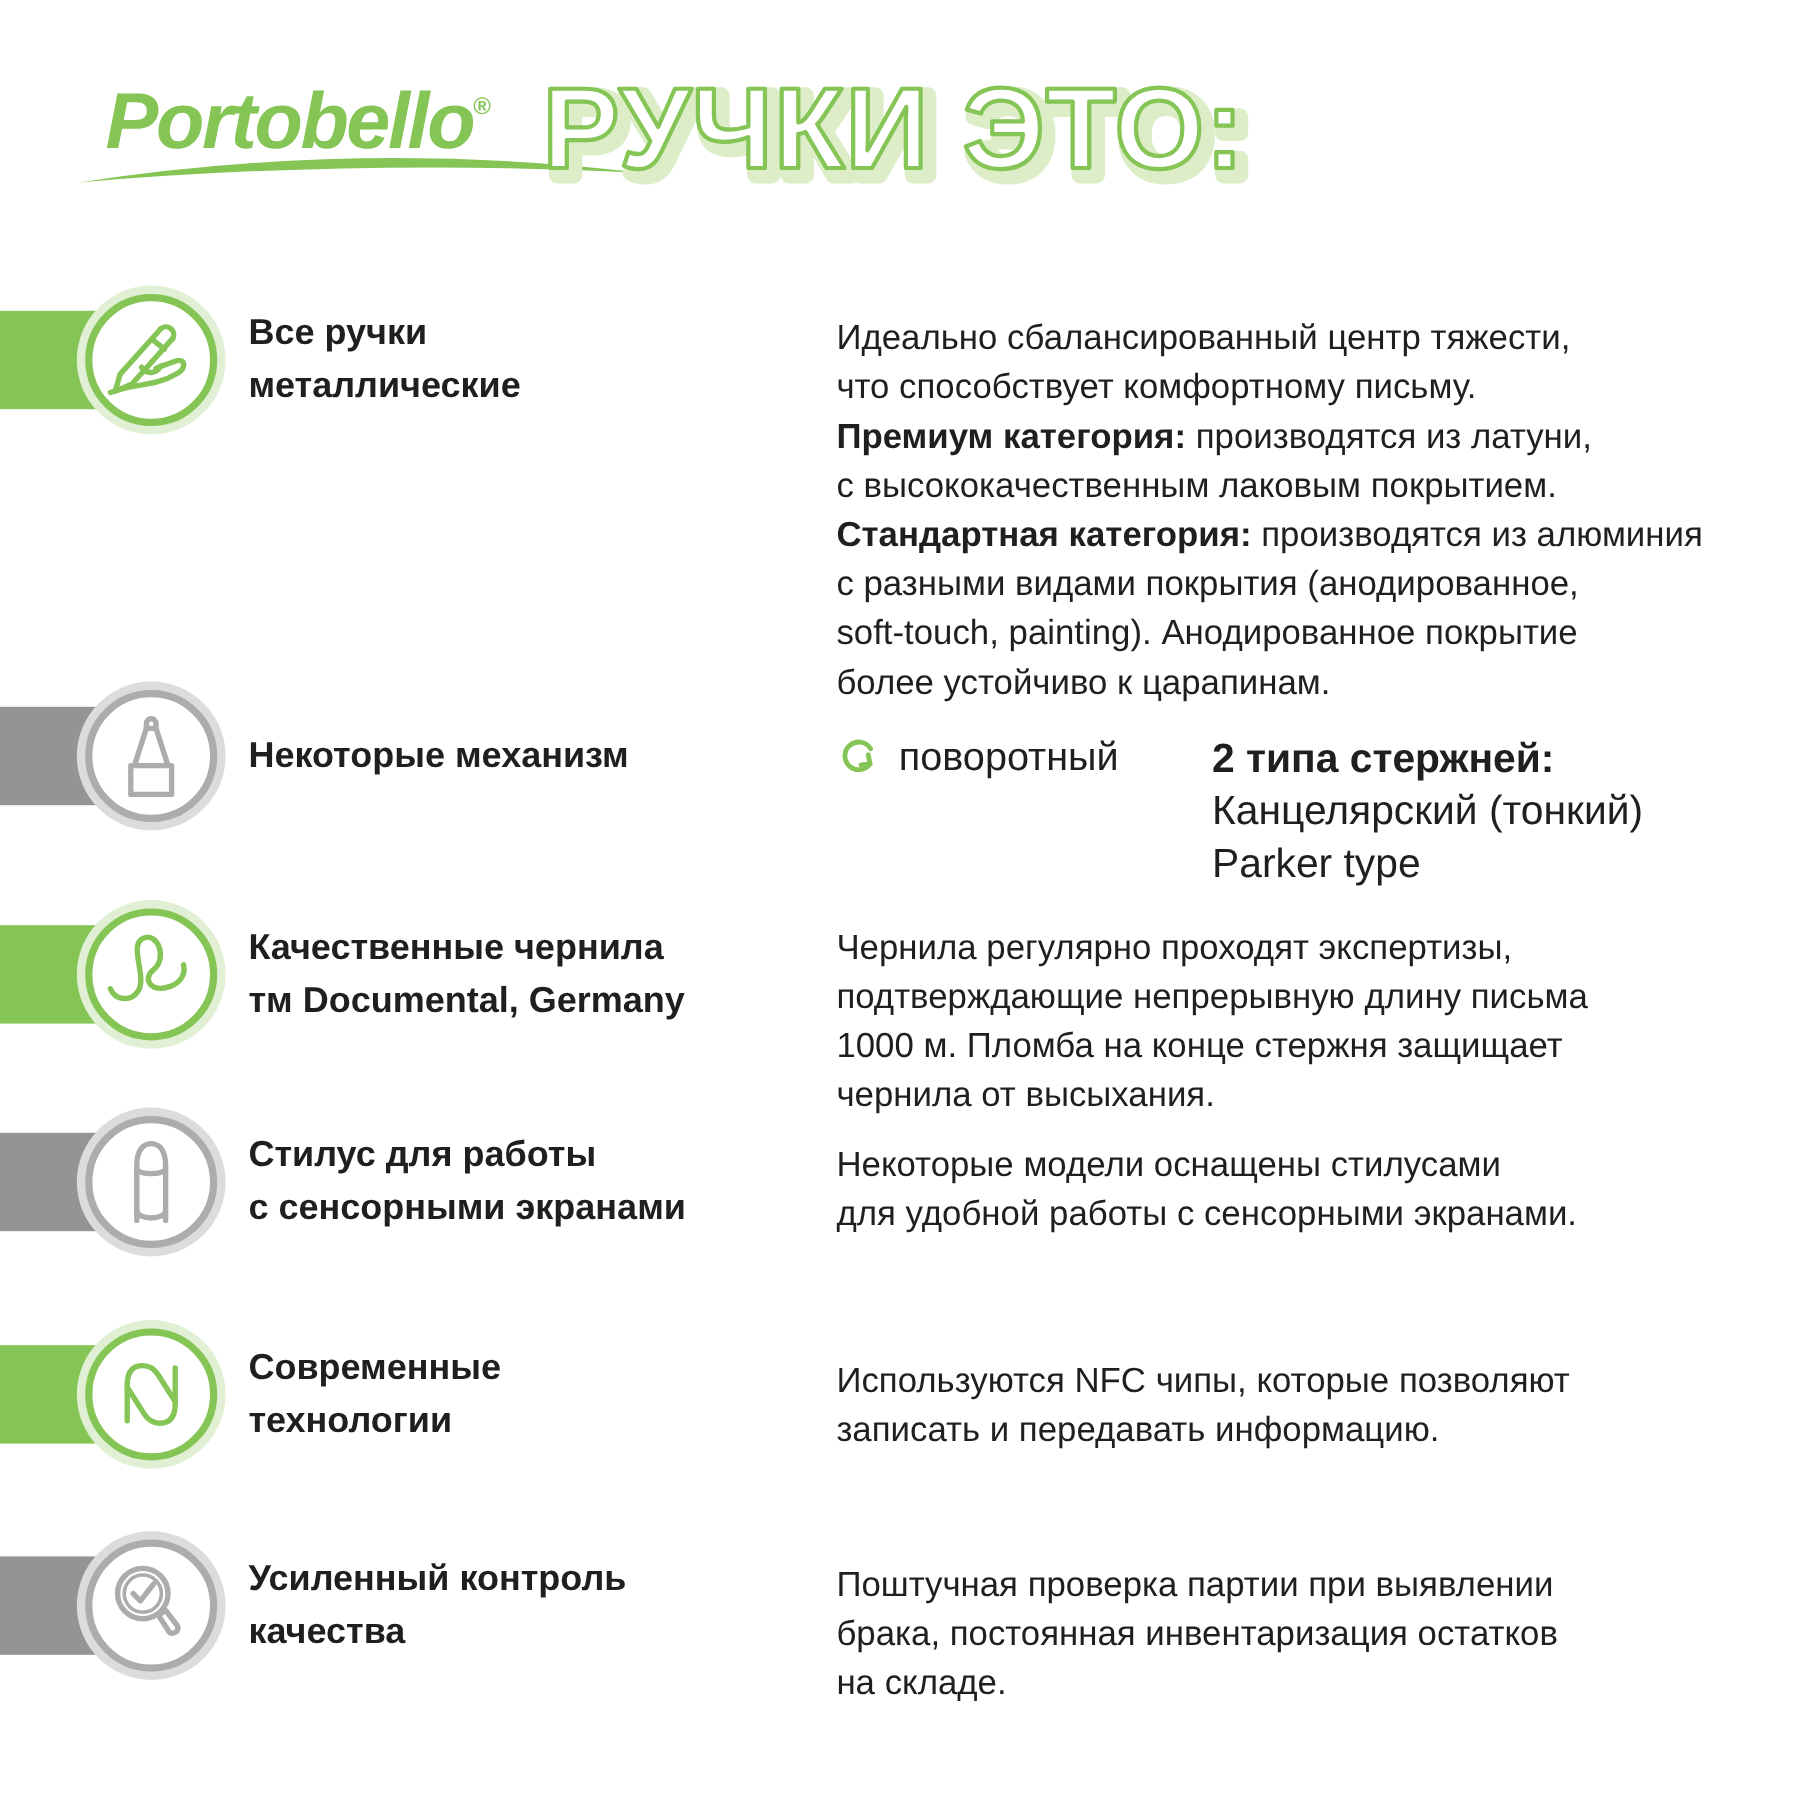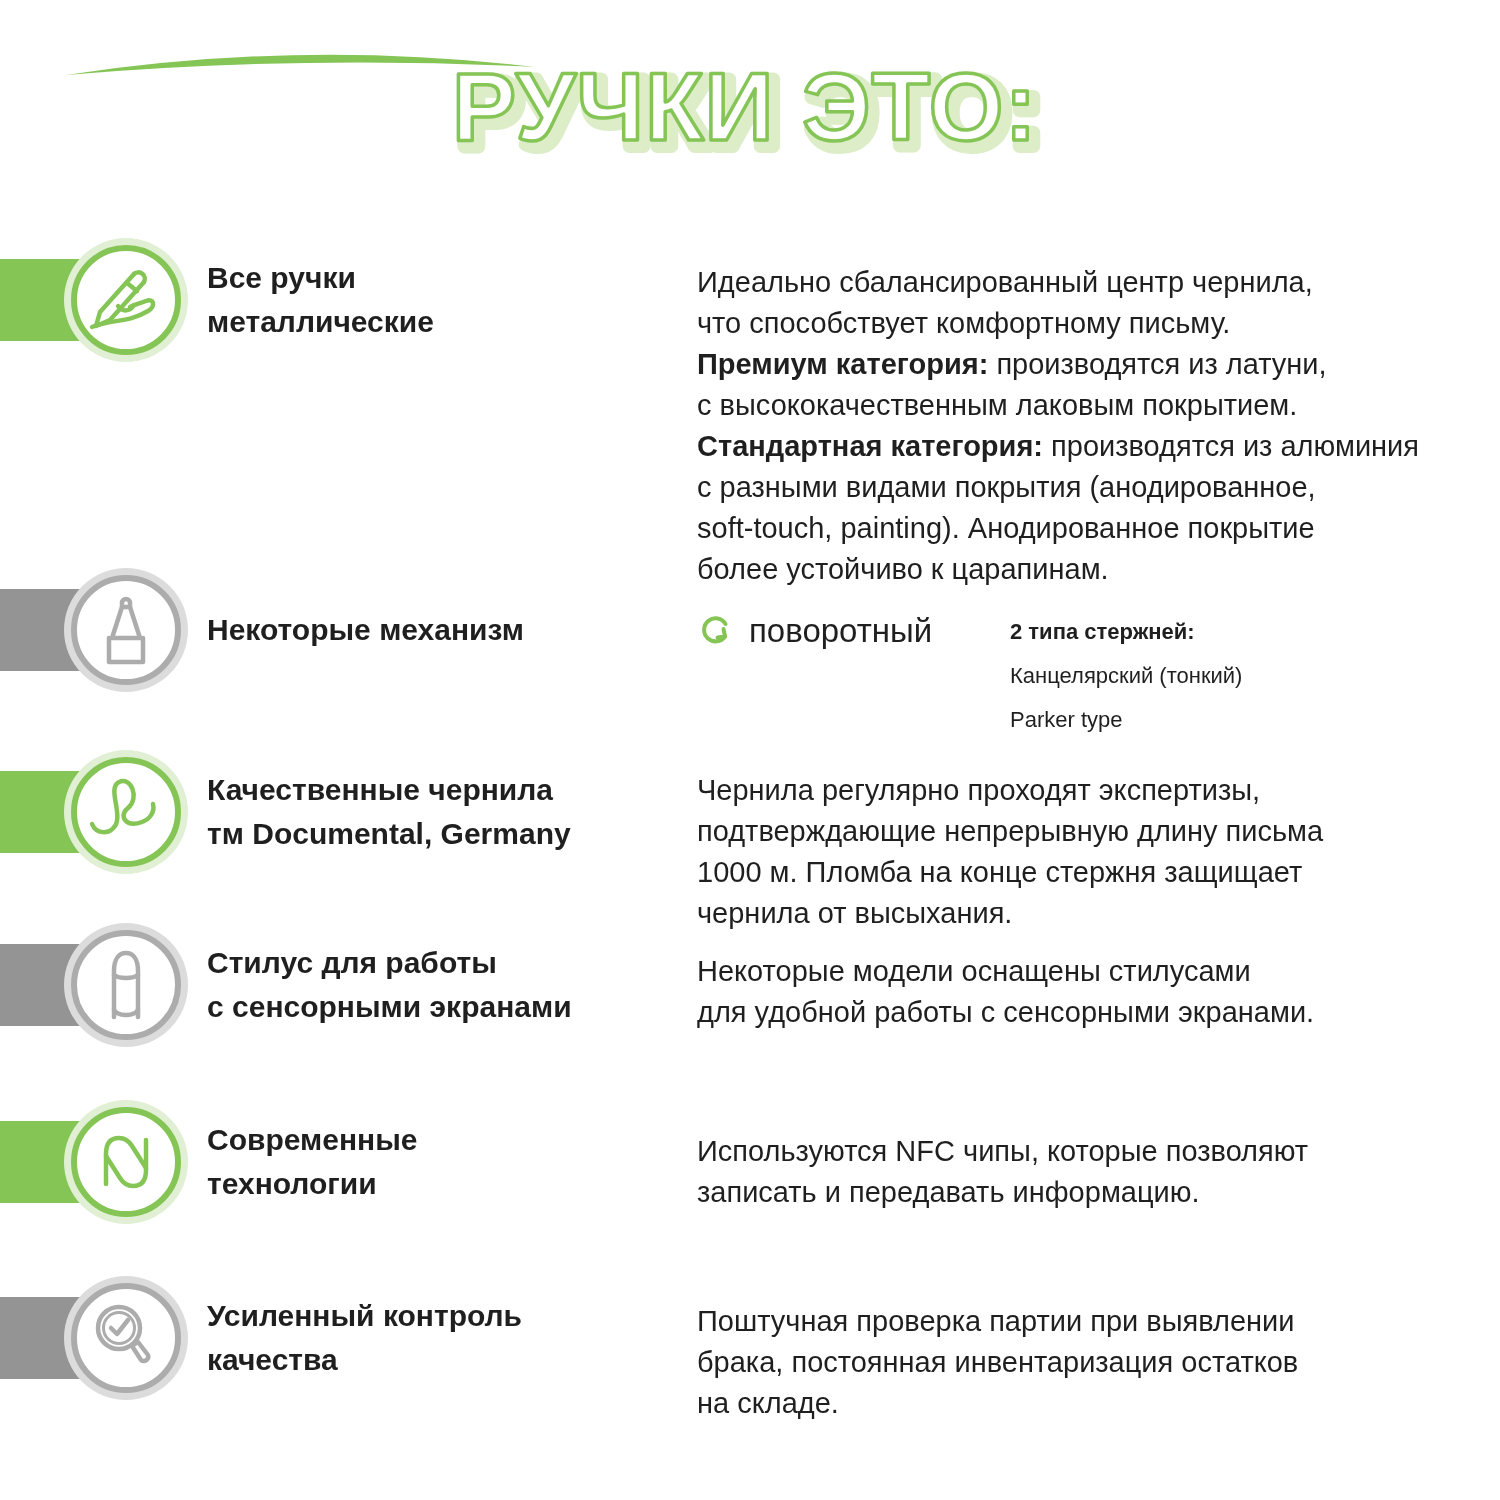--- a/index.html
+++ b/index.html
@@ -47,32 +47,33 @@
   }
   .body{
     position:absolute;left:697px;font-size:29px;line-height:41px;
     white-space:pre-line;z-index:3;
   }
   .b{font-weight:700;}
   
   .mech-col{position:absolute;left:697px;top:608px;z-index:3;}
   .mech-item{display:flex;align-items:center;gap:16px;height:46px;}
   .mech-item .lbl{font-size:33px;}
-  .refill-col{position:absolute;left:1010px;top:610px;z-index:3;font-size:22px;line-height:44px;white-space:pre-line;}
+  .refill-col{position:absolute;left:1010px;top:610px;z-index:3;font-size:34px;line-height:44px;white-space:pre-line;}
   .refill-title{font-weight:700;}
   .stroke-g{stroke:#85C556;}
   .stroke-k{stroke:#ACACAC;}
   .icon-path{fill:none;stroke-width:4.5;stroke-linecap:round;stroke-linejoin:round;}
   .icon-path.thin{stroke-width:3;}
   .mini{fill:none;stroke-width:4;stroke-linecap:round;stroke-linejoin:round;}
 </style>
 </head>
 <body>
 
 <div class="logo">
+  <div class="logo-text"><span>Portobello</span><span class="logo-reg">®</span></div>
   <svg class="logo-swoosh" width="478" height="30" viewBox="0 0 478 30">
     <path d="M4,23 Q239,-13 472,15 Q239,3 4,23 Z" fill="#85C556"></path>
   </svg>
 </div>
 
 <svg class="title-svg" width="660" height="130" viewBox="0 0 660 130">
   <text x="10" y="92" fill="#DCEDC8" stroke="#DCEDC8" stroke-width="14" stroke-linejoin="round" paint-order="stroke" transform="translate(6,6)">РУЧКИ ЭТО:</text>
   <text x="10" y="92" fill="#ffffff" stroke="#85C556" stroke-width="3.5" stroke-linejoin="round">РУЧКИ ЭТО:</text>
 </svg>
 
@@ -83,21 +84,21 @@
     <svg width="80" height="80" viewBox="0 0 80 80">
       <path class="icon-path stroke-g" d="M48,14 L14,52 L10,66 L24,60 L58,22"></path>
       <path class="icon-path stroke-g" d="M48,14 A6.5,6.5 0 0 1 58,22"></path>
       <path class="icon-path stroke-g" d="M41,23 L51,31"></path>
       <path class="icon-path stroke-g" d="M32,46 C36,52 44,52 48,45"></path>
       <path class="icon-path stroke-g" d="M6,67 C26,59 42,63 62,51 C70,46 68,38 60,41 C52,44 48,45 44,47"></path>
     </svg>
   </div>
   <div class="heading">Все ручки
 металлические</div>
-  <div class="body" style="top:262px"><span>Идеально сбалансированный центр чернила,
+  <div class="body" style="top:262px"><span>Идеально сбалансированный центр тяжести,
 что способствует комфортному письму.
 </span><span class="b">Премиум категория: </span><span>производятся из латуни,
 с высококачественным лаковым покрытием.
 </span><span class="b">Стандартная категория: </span><span>производятся из алюминия
 с разными видами покрытия (анодированное,
 soft-touch, painting). Анодированное покрытие
 более устойчиво к царапинам.</span></div>
 </div>
 
 <div class="row gray" style="--cy:630px">

